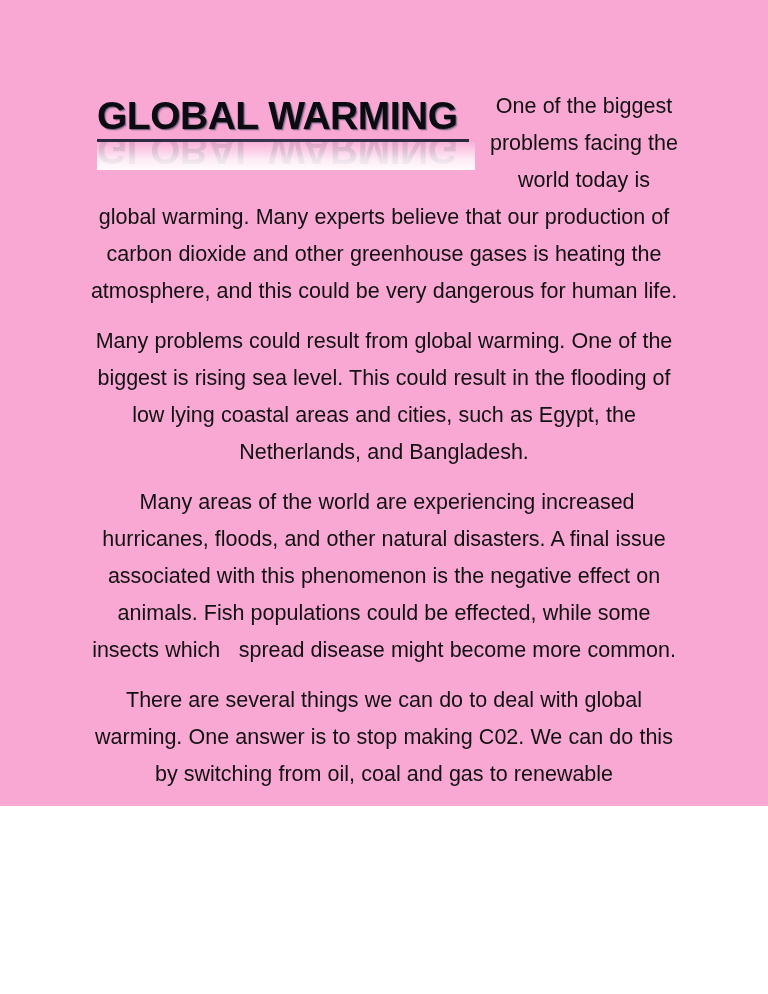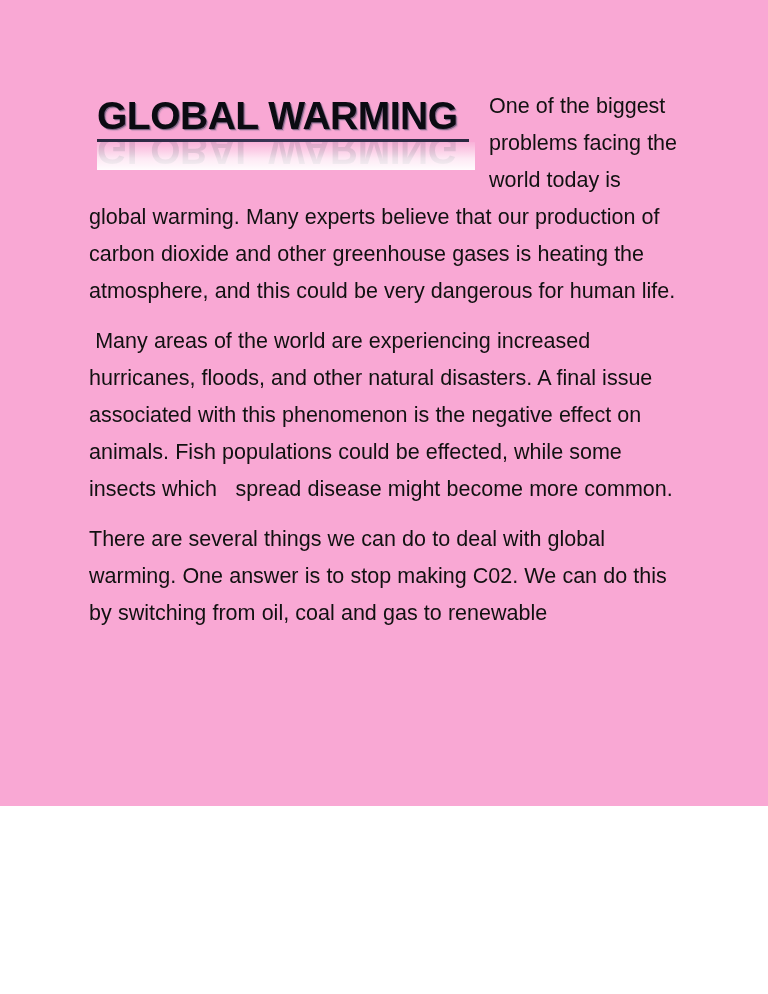--- a/index.html
+++ b/index.html
@@ -104,21 +104,21 @@
     pointer-events: none;
   }
 
   
   p.para {
     margin: 0 0 13px 0;
     font-family: "Liberation Sans", sans-serif;
     font-size: 21.5px;
     line-height: 37px;
     color: #111111;
-    text-align: left;
+    text-align: center;
     white-space: pre-wrap;
     word-spacing: 0.2px;
   }
   p.para:last-child {
     margin-bottom: 0;
   }
 </style>
 </head>
 <body>
 
@@ -128,17 +128,18 @@
     <div class="title-art">
       <div class="wa-text">GLOBAL WARMING</div>
       <div class="wa-baseline"></div>
       <div class="wa-reflection">
         <div class="wa-text-mirror">GLOBAL WARMING</div>
       </div>
       <div class="wa-fade"></div>
     </div>
 
     <p class="para">One of the biggest problems facing the world today is global warming. Many experts believe that our production of carbon dioxide and other greenhouse gases is heating the atmosphere, and this could be very dangerous for human life.</p>
+    <p class="para">Many problems could result from global warming. One of the biggest is rising sea level. This could result in the flooding of low lying coastal areas and cities, such as Egypt, the Netherlands, and Bangladesh.</p>
     <p class="para"> Many areas of the world are experiencing increased hurricanes, floods, and other natural disasters. A final issue associated with this phenomenon is the negative effect on animals. Fish populations could be effected, while some insects which   spread disease might become more common.</p>
     <p class="para">There are several things we can do to deal with global warming. One answer is to stop making C02. We can do this by switching from oil, coal and gas to renewable</p>
 
   </div>
 </div>
 
 </body></html>

